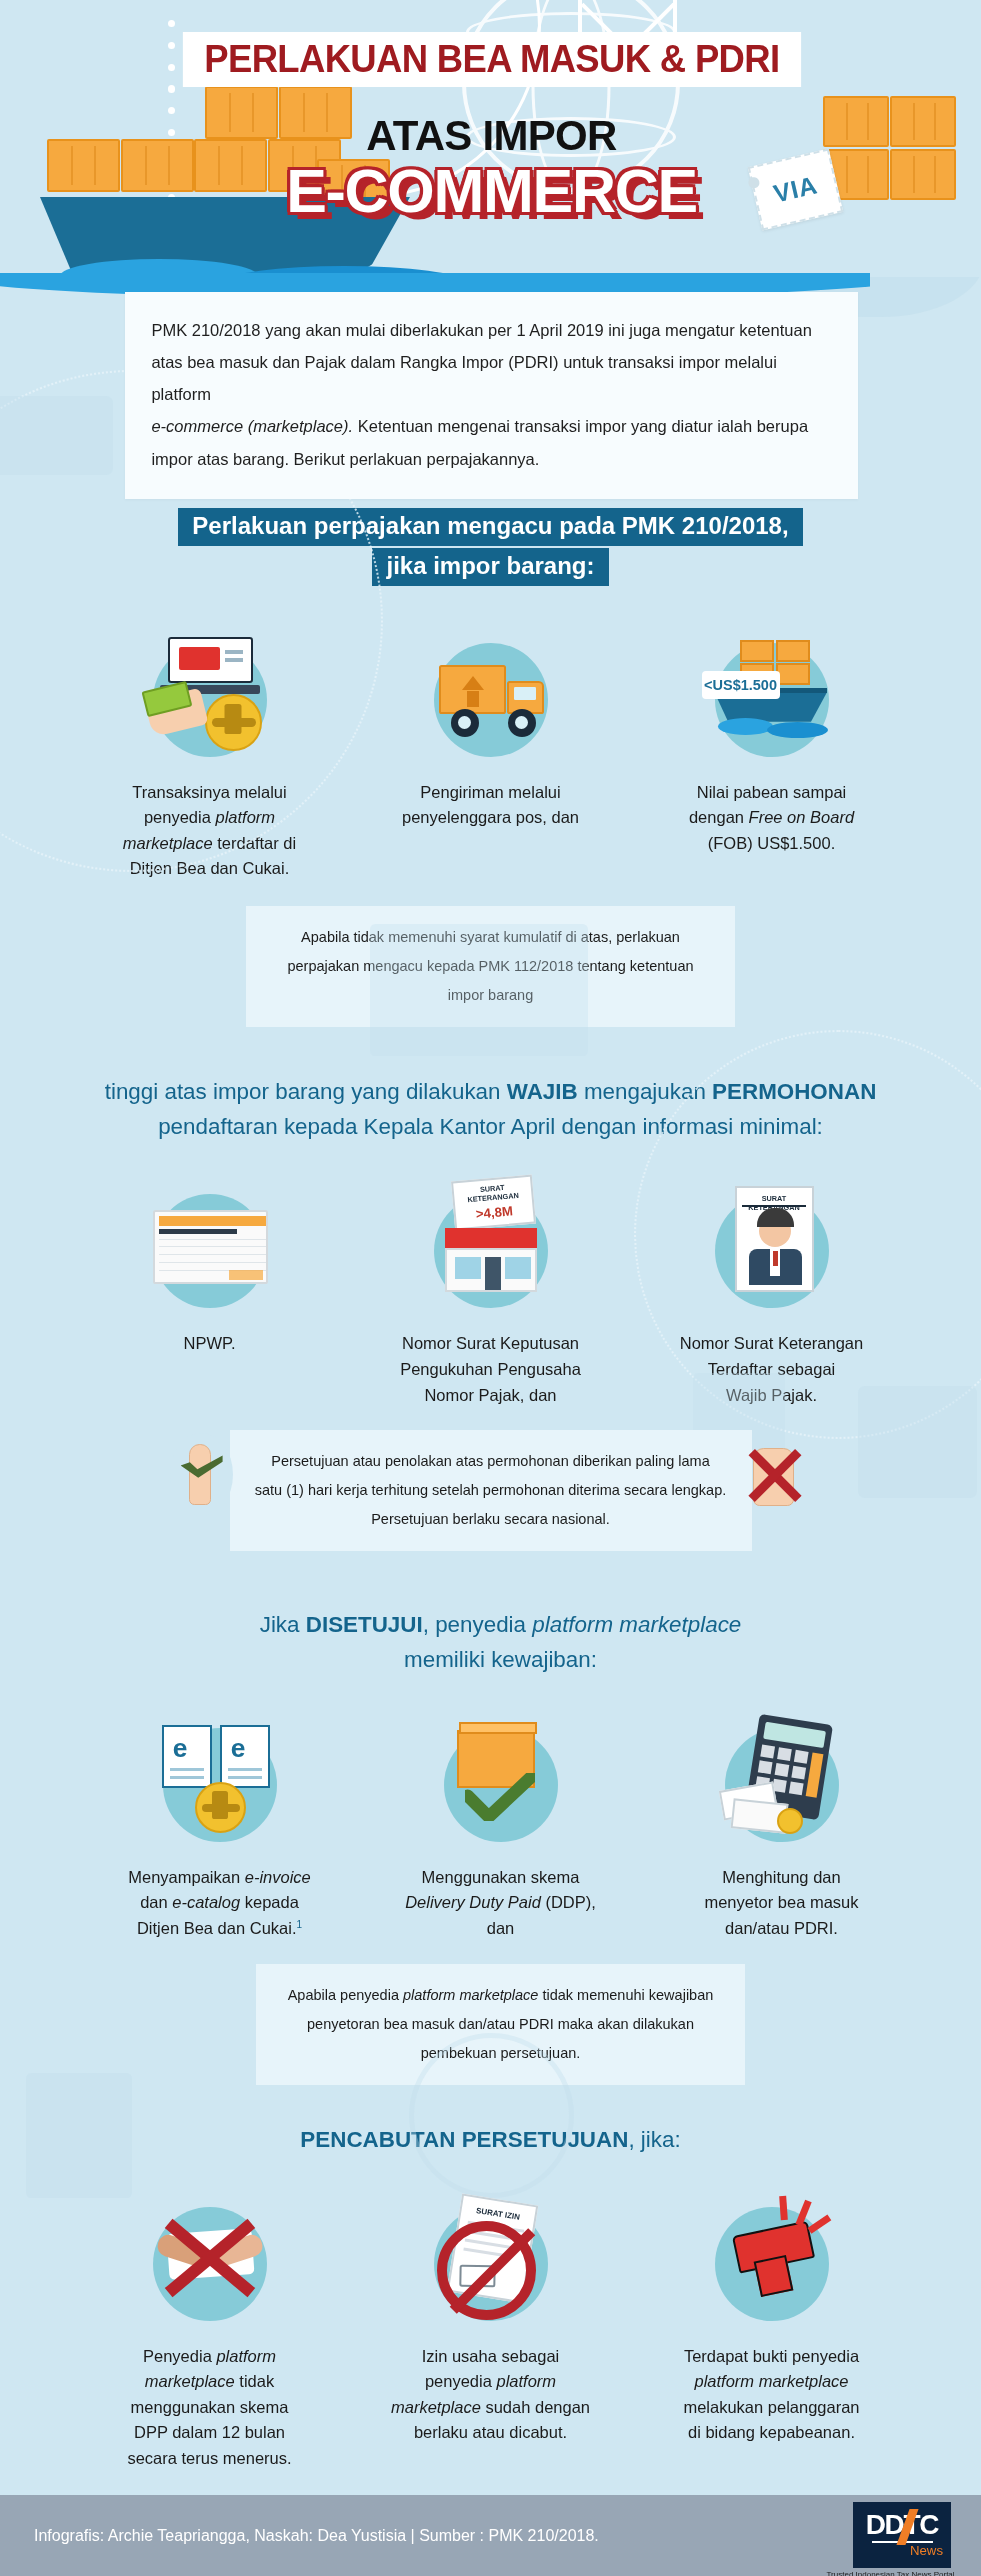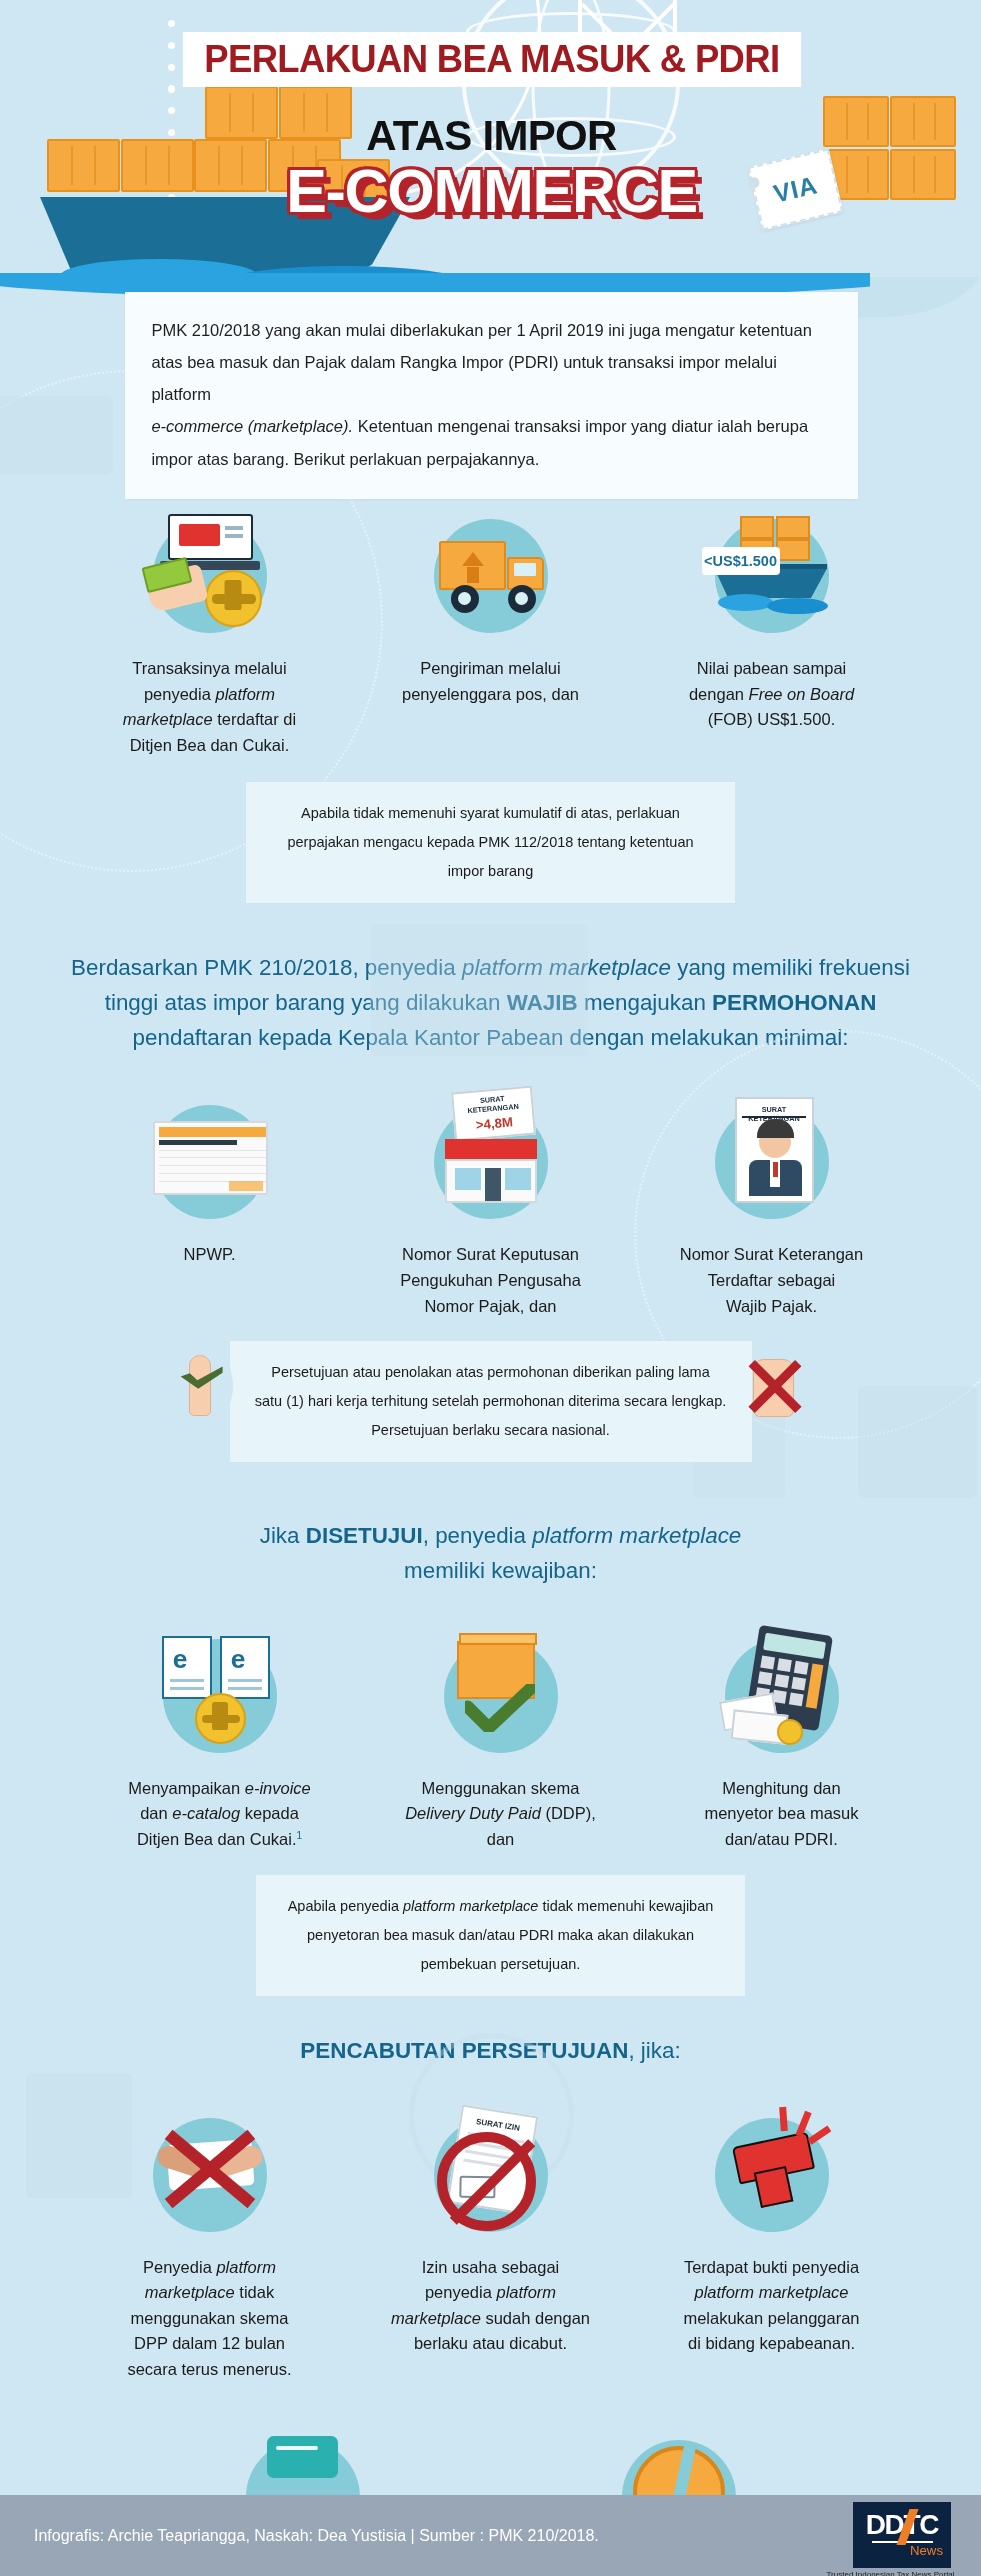--- a/index.html
+++ b/index.html
@@ -261,20 +261,24 @@
       <div>PMK 210/2018 yang akan mulai diberlakukan per 1 April 2019 ini juga mengatur ketentuan</div>
       <div>atas bea masuk dan Pajak dalam Rangka Impor (PDRI) untuk transaksi impor melalui platform</div>
       <div>
         <i>e-commerce (marketplace).</i><span> Ketentuan mengenai transaksi impor yang diatur ialah berupa</span>
       </div>
       <div>impor atas barang. Berikut perlakuan perpajakannya.</div>
     </div>
   </div>
 
   <div style="margin-top:69px;">
+    <div class="sec-head">
+      <div class="ln">Perlakuan perpajakan mengacu pada PMK 210/2018,</div><br>
+      <div class="ln">jika impor barang:</div>
+    </div>
 
     <div class="cols" style="margin-top:44px;">
 
       <div class="col">
         <div class="art">
           <div class="disc"></div>
           <div style="position:absolute;left:24px;top:6.6px;width:85px;height:46px;background:#fff;border:2.6px solid #1b2b3a;border-radius:3.3px;">
             <div style="position:absolute;left:9.2px;top:8px;width:41px;height:22.4px;background:#e0322e;border-radius:2px;"></div>
             <div style="position:absolute;left:55px;top:10.6px;width:18.5px;height:4px;background:#9bb5c4;"></div>
             <div style="position:absolute;left:55px;top:18.5px;width:18.5px;height:4px;background:#9bb5c4;"></div>
@@ -342,26 +346,23 @@
     <div class="note" style="width:489px;margin-top:24px;">
       <div>Apabila tidak memenuhi syarat kumulatif di atas, perlakuan</div>
       <div>perpajakan mengacu kepada PMK 112/2018 tentang ketentuan</div>
       <div>impor barang</div>
     </div>
   </div>
 
   <div style="margin-top:48px;">
     <div class="sec-head-plain" style="padding:0 59px;">
       <div>
-        <span>Berdasarkan PMK 210/2018, penyedia </span><i>platform marketplace</i><span> yang memiliki frekuensi</span>
-      </div>
-      <div>
         <span>tinggi atas impor barang yang dilakukan </span><b>WAJIB</b><span> mengajukan </span><b>PERMOHONAN</b>
       </div>
-      <div>pendaftaran kepada Kepala Kantor Pabean dengan melakukan minimal:</div>
+      <div>pendaftaran kepada Kepala Kantor April dengan informasi minimal:</div>
     </div>
 
     <div class="cols" style="margin-top:38px;">
 
       <div class="col">
         <div class="art">
           <div class="disc"></div>
           <div style="position:absolute;left:9.2px;top:28px;width:115px;height:74px;background:#fafafa;border:2px solid #d3d9dd;border-radius:2.6px;">
             <div style="position:absolute;left:4px;top:3.3px;width:107px;height:10.6px;background:#f6a93f;"></div>
             <div style="position:absolute;left:4px;top:16.5px;width:78px;height:4.6px;background:#2d3b49;"></div>

